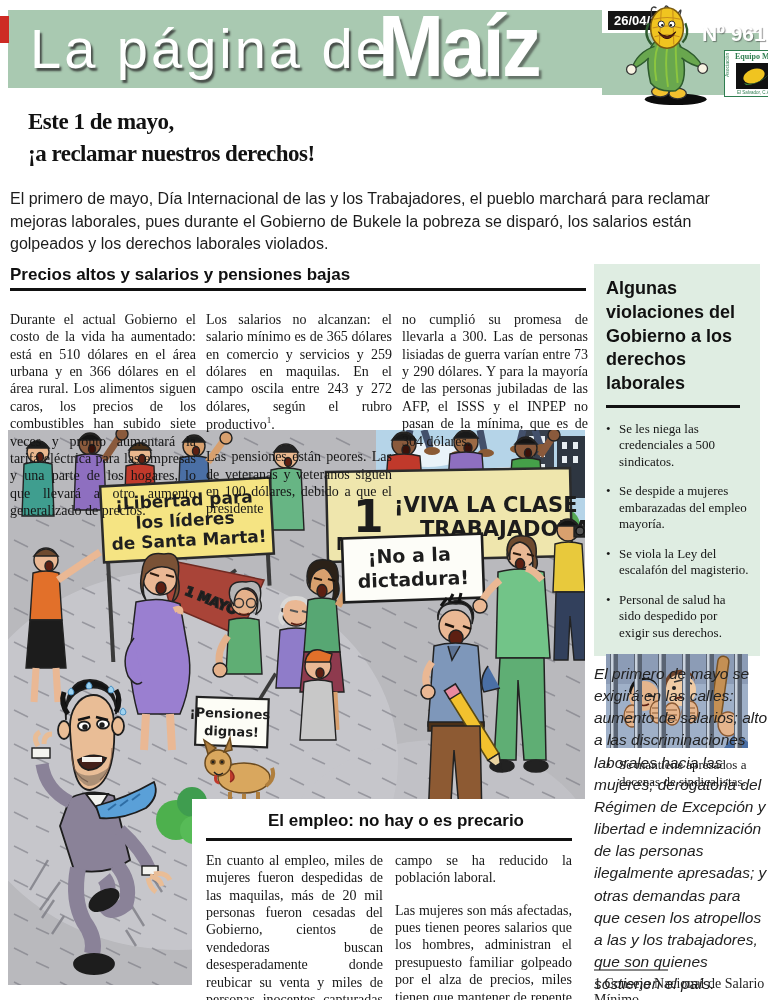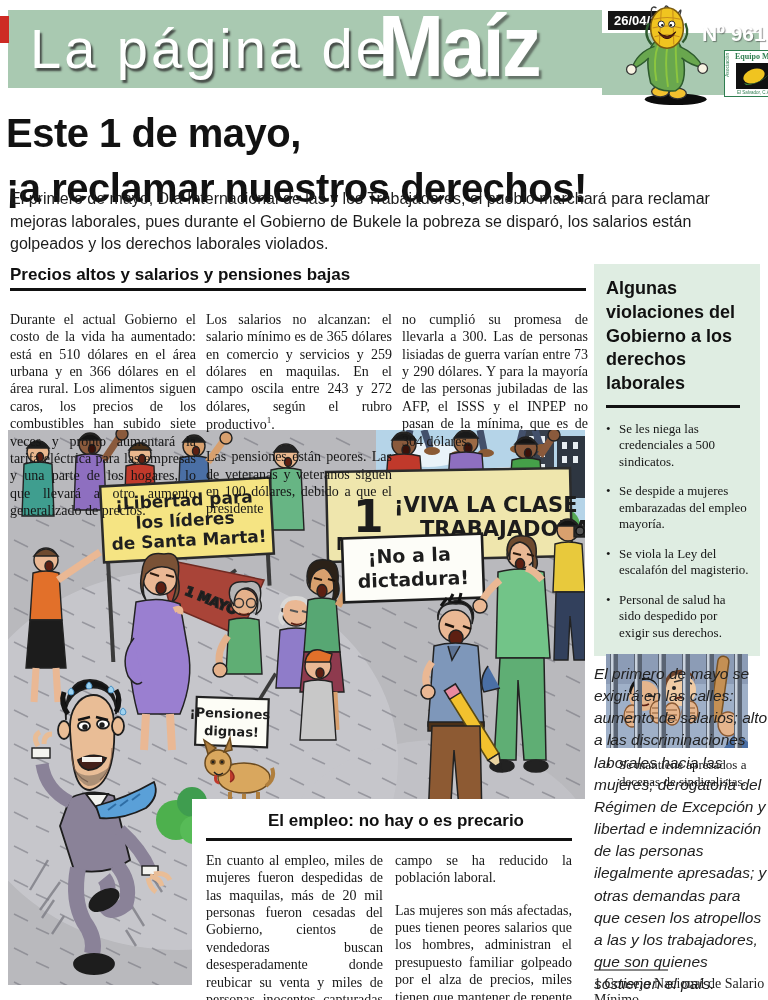--- a/index.html
+++ b/index.html
@@ -23,22 +23,22 @@
         border:1.5px solid #2e7d4f;box-sizing:border-box;text-align:center;}
   .logo-org{position:absolute;left:10px;top:1px;font-family:"Liberation Serif",serif;
         font-size:8px;font-weight:bold;color:#2e7d4f;}
   .logo-vertical{position:absolute;left:-1px;top:26px;font-size:5px;color:#2e7d4f;
         transform:rotate(-90deg);transform-origin:left top;font-family:"Liberation Sans",sans-serif;}
   .logo-country{position:absolute;left:12px;bottom:1px;font-size:4.5px;color:#2e7d4f;
         font-family:"Liberation Sans",sans-serif;}
   .mascot{position:absolute;left:618px;top:2px;width:100px;height:106px;}
 
   
-  .headline{position:absolute;left:6px;top:106px;font-family:Liberation Sans, sans-serif;
-        font-weight:bold;font-size:40px;line-height:1.38;color:#121212;letter-spacing:-.5px;}
+  .headline{position:absolute;left:28px;top:106px;font-family:Liberation Serif, serif;
+        font-weight:bold;font-size:23px;line-height:1.38;color:#121212;letter-spacing:-.5px;}
   .intro{position:absolute;left:10px;top:188px;width:750px;font-family:"Liberation Sans",sans-serif;
         font-size:16px;line-height:1.42;color:#1c1c1c;}
 
   
   .s1-title{position:absolute;left:10px;top:265px;font-family:"Liberation Sans",sans-serif;
         font-weight:bold;font-size:17px;color:#111;}
   .s1-rule{position:absolute;left:10px;top:288px;width:576px;height:3px;background:#111;}
   .col{position:absolute;top:299px;width:186px;font-size:14px;line-height:1.24;
         text-align:justify;z-index:3;}
   .col p{margin:12px 0 15px 0;}

